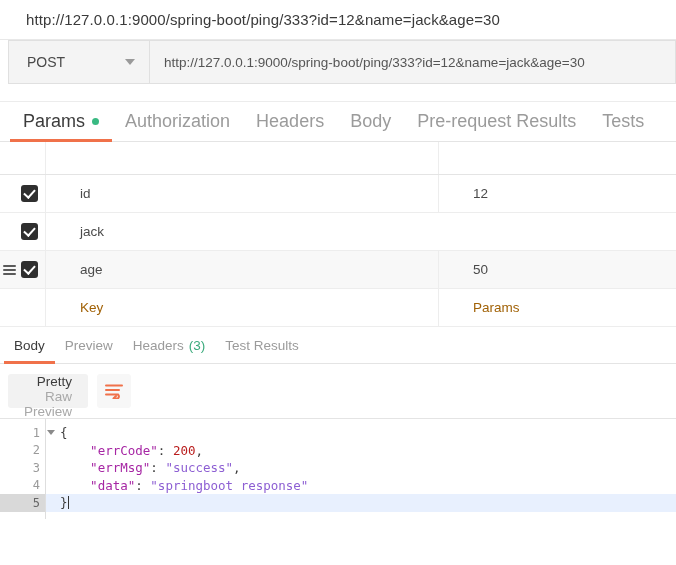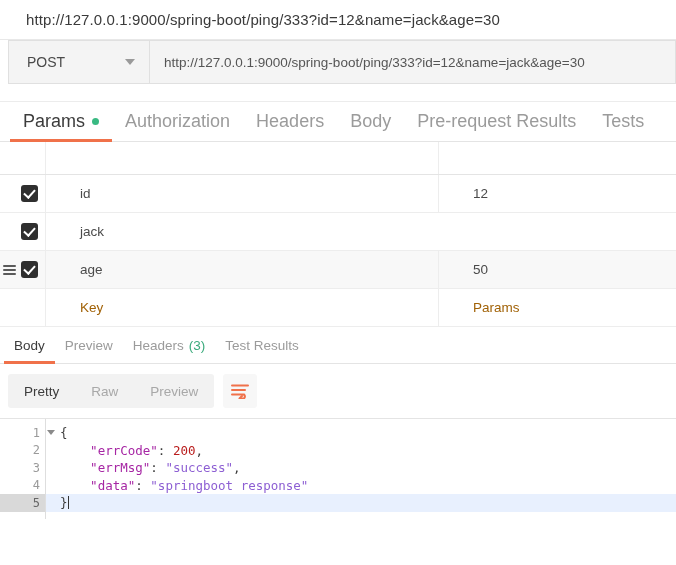--- a/index.html
+++ b/index.html
@@ -214,21 +214,22 @@
     align-items: center;
     padding-left: 8px;
     gap: 9px;
     background: #fff;
   }
   .seg-group {
     display: flex;
     background: #f2f2f2;
     border-radius: 3px;
     height: 34px;
-    align-items: center;
+    align-items: flex-end;
+    flex-direction: column;
   }
   .seg {
     display: flex;
     align-items: center;
     padding: 0 16px;
     font-size: 13.5px;
     color: #a8a8a8;
     cursor: pointer;
   }
   .seg.active { color: #3c3c3c; }

